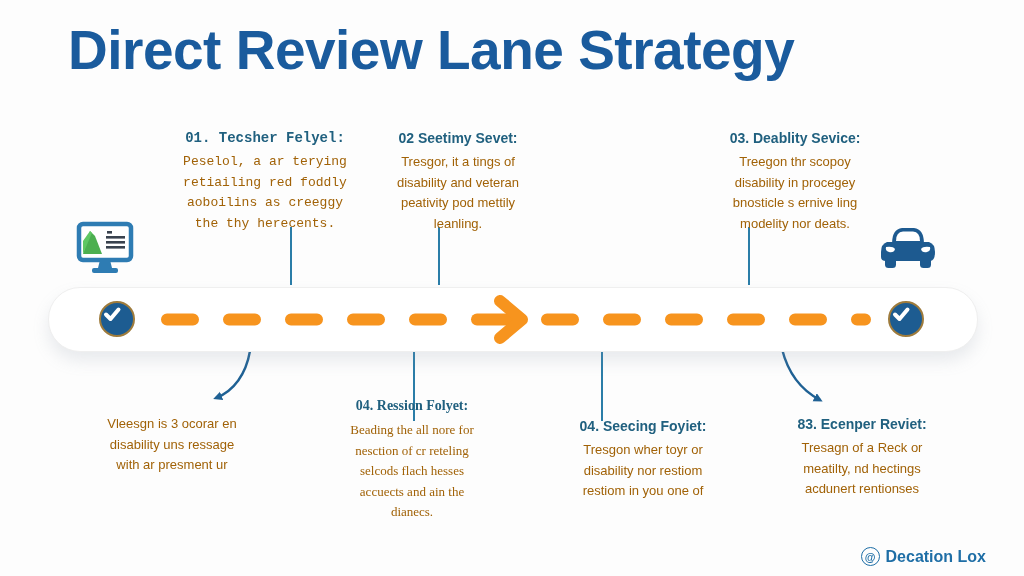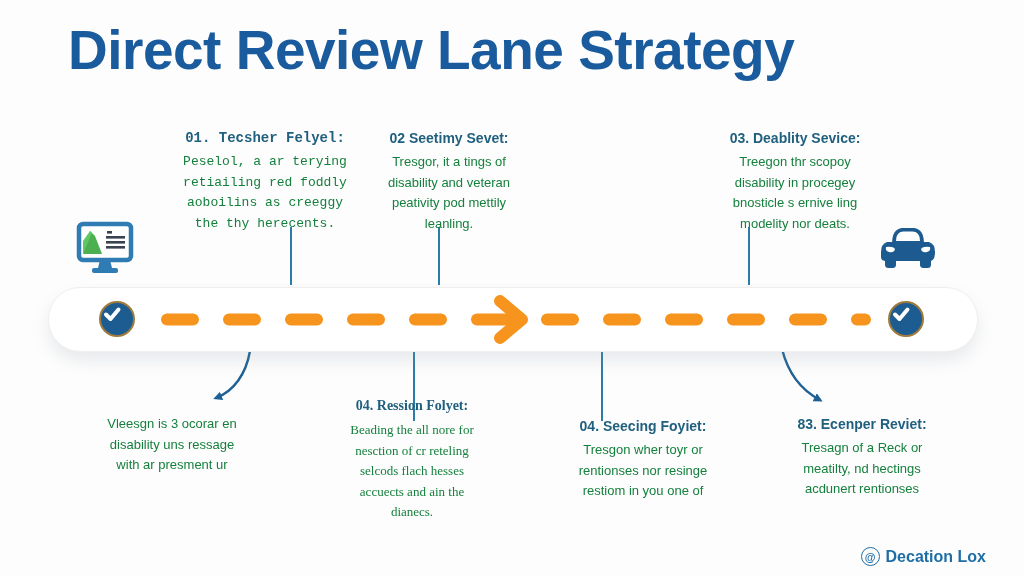--- a/index.html
+++ b/index.html
@@ -6,23 +6,23 @@
   #stage{
     position:relative;width:1024px;height:576px;overflow:hidden;
     background:#fdfdfd;font-family:"Liberation Sans", sans-serif;
   }
   .title{
     position:absolute;left:68px;top:18px;width:900px;margin:0;
     font-size:55px;font-weight:bold;letter-spacing:-0.5px;color:#1a5b9d;
   }
   .step{position:absolute;text-align:center;}
   .step-heading{font-size:14px;font-weight:bold;color:#20607f;margin:0 0 4px 0;line-height:20px;}
-  .step-body{font-size:13px;color:#15803d;margin:0;line-height:20.5px;white-space:pre-line;}
+  .step-body{font-size:13px;color:#a16207;margin:0;line-height:20.5px;white-space:pre-line;}
   .step-a{left:170px;top:128px;width:190px;font-family:Liberation Mono, monospace;}
-  .step-b{left:354px;top:128px;width:190px;text-align:center;}
+  .step-b{left:363px;top:128px;width:190px;text-align:center;}
   .step-c{left:700px;top:128px;width:190px;}
   .step-d{left:72px;top:414px;width:200px;}
   .step-e{left:312px;top:396px;width:200px;font-family:Liberation Serif, serif;}
   .step-f{left:543px;top:416px;width:200px;}
   .step-g{left:762px;top:414px;width:200px;}
   .connectors{position:absolute;left:0;top:0;pointer-events:none;}
   .pill{
     position:absolute;left:48px;top:287px;width:928px;height:63px;
     background:#ffffff;border:1px solid #efefef;border-radius:32px;
     box-shadow:0 9px 16px rgba(140,150,165,0.18);
@@ -144,21 +144,21 @@
     <p class="step-heading">04. Ression Folyet:</p>
     <p class="step-body">Beading the all nore for
 nesction of cr reteling
 selcods flach hesses
 accuects and ain the
 dianecs.</p>
   </div>
   <div class="step step-f">
     <p class="step-heading">04. Seecing Foyiet:</p>
     <p class="step-body">Tresgon wher toyr or
-rentionses nor resinge
+disability nor restiom
 restiom in you one of</p>
   </div>
   <div class="step step-g">
     <p class="step-heading">83. Ecenper Reviet:</p>
     <p class="step-body">Tresagn of a Reck or
 meatilty, nd hectings
 acdunert rentionses</p>
   </div>
 
   <div class="brand">

